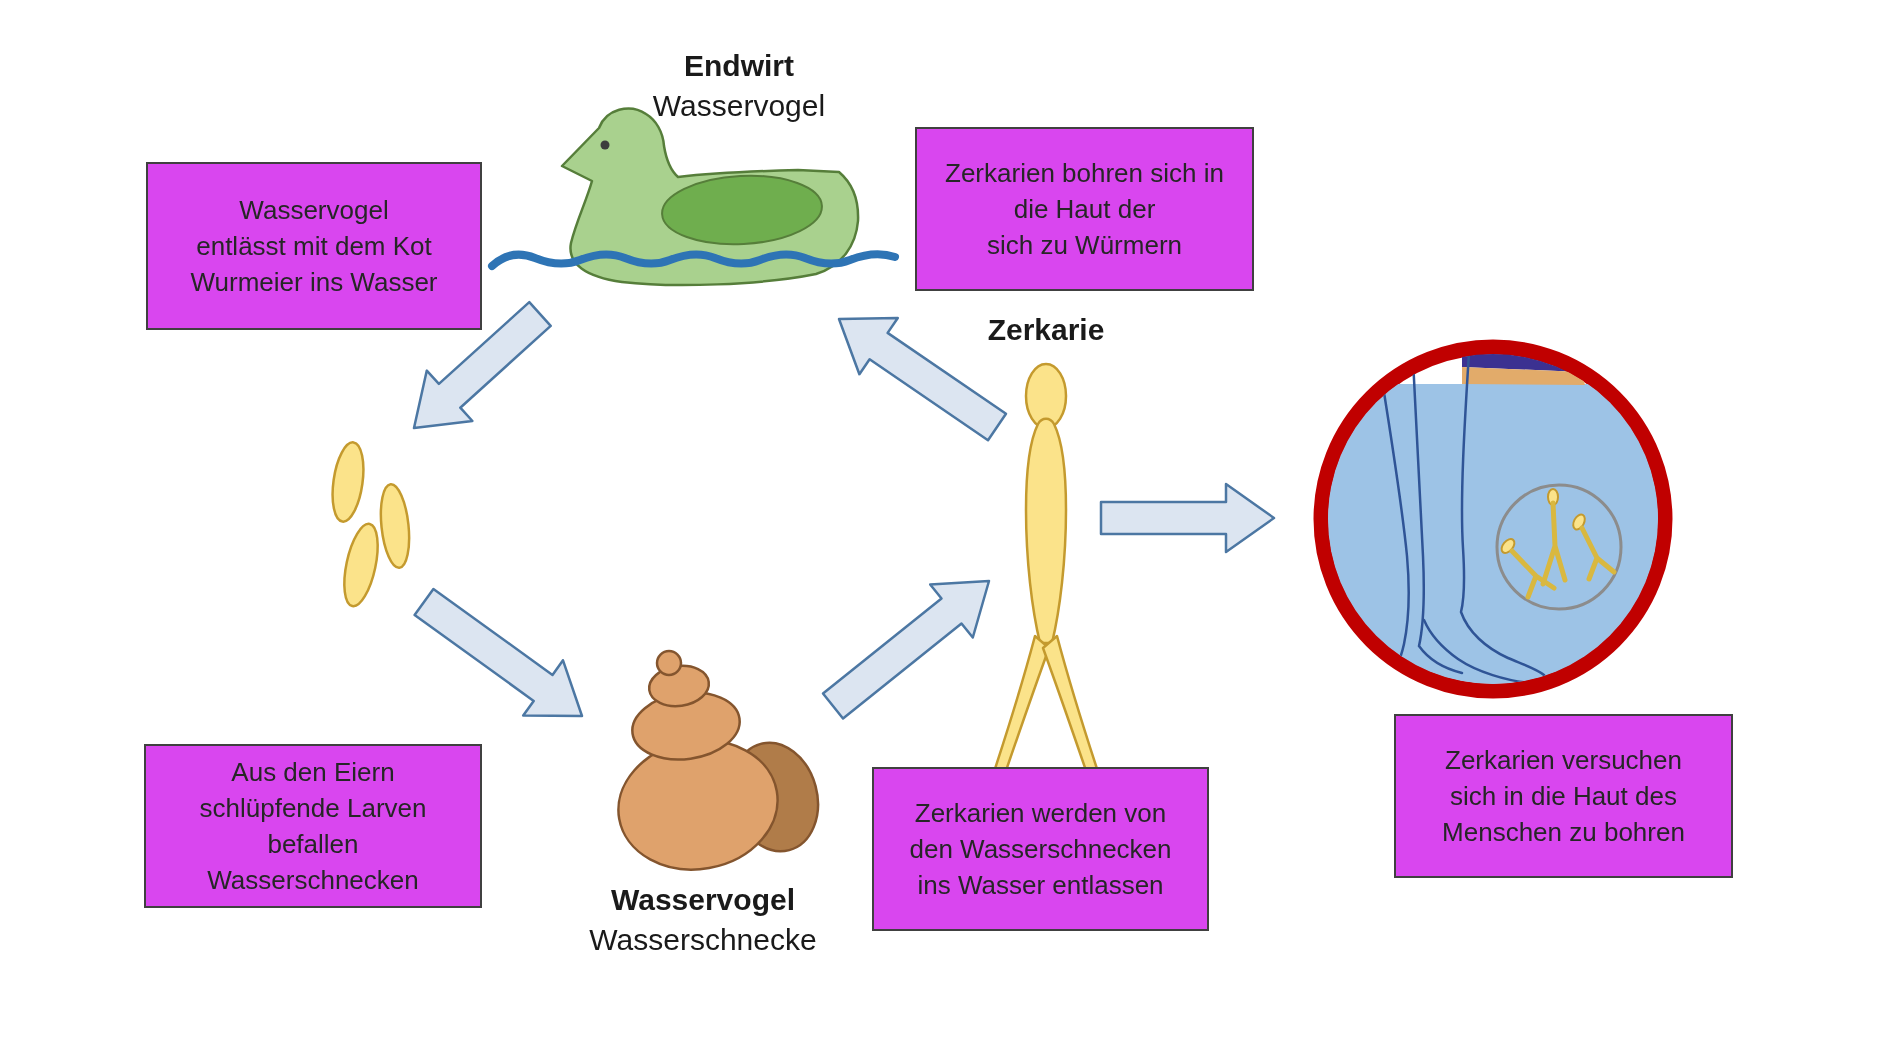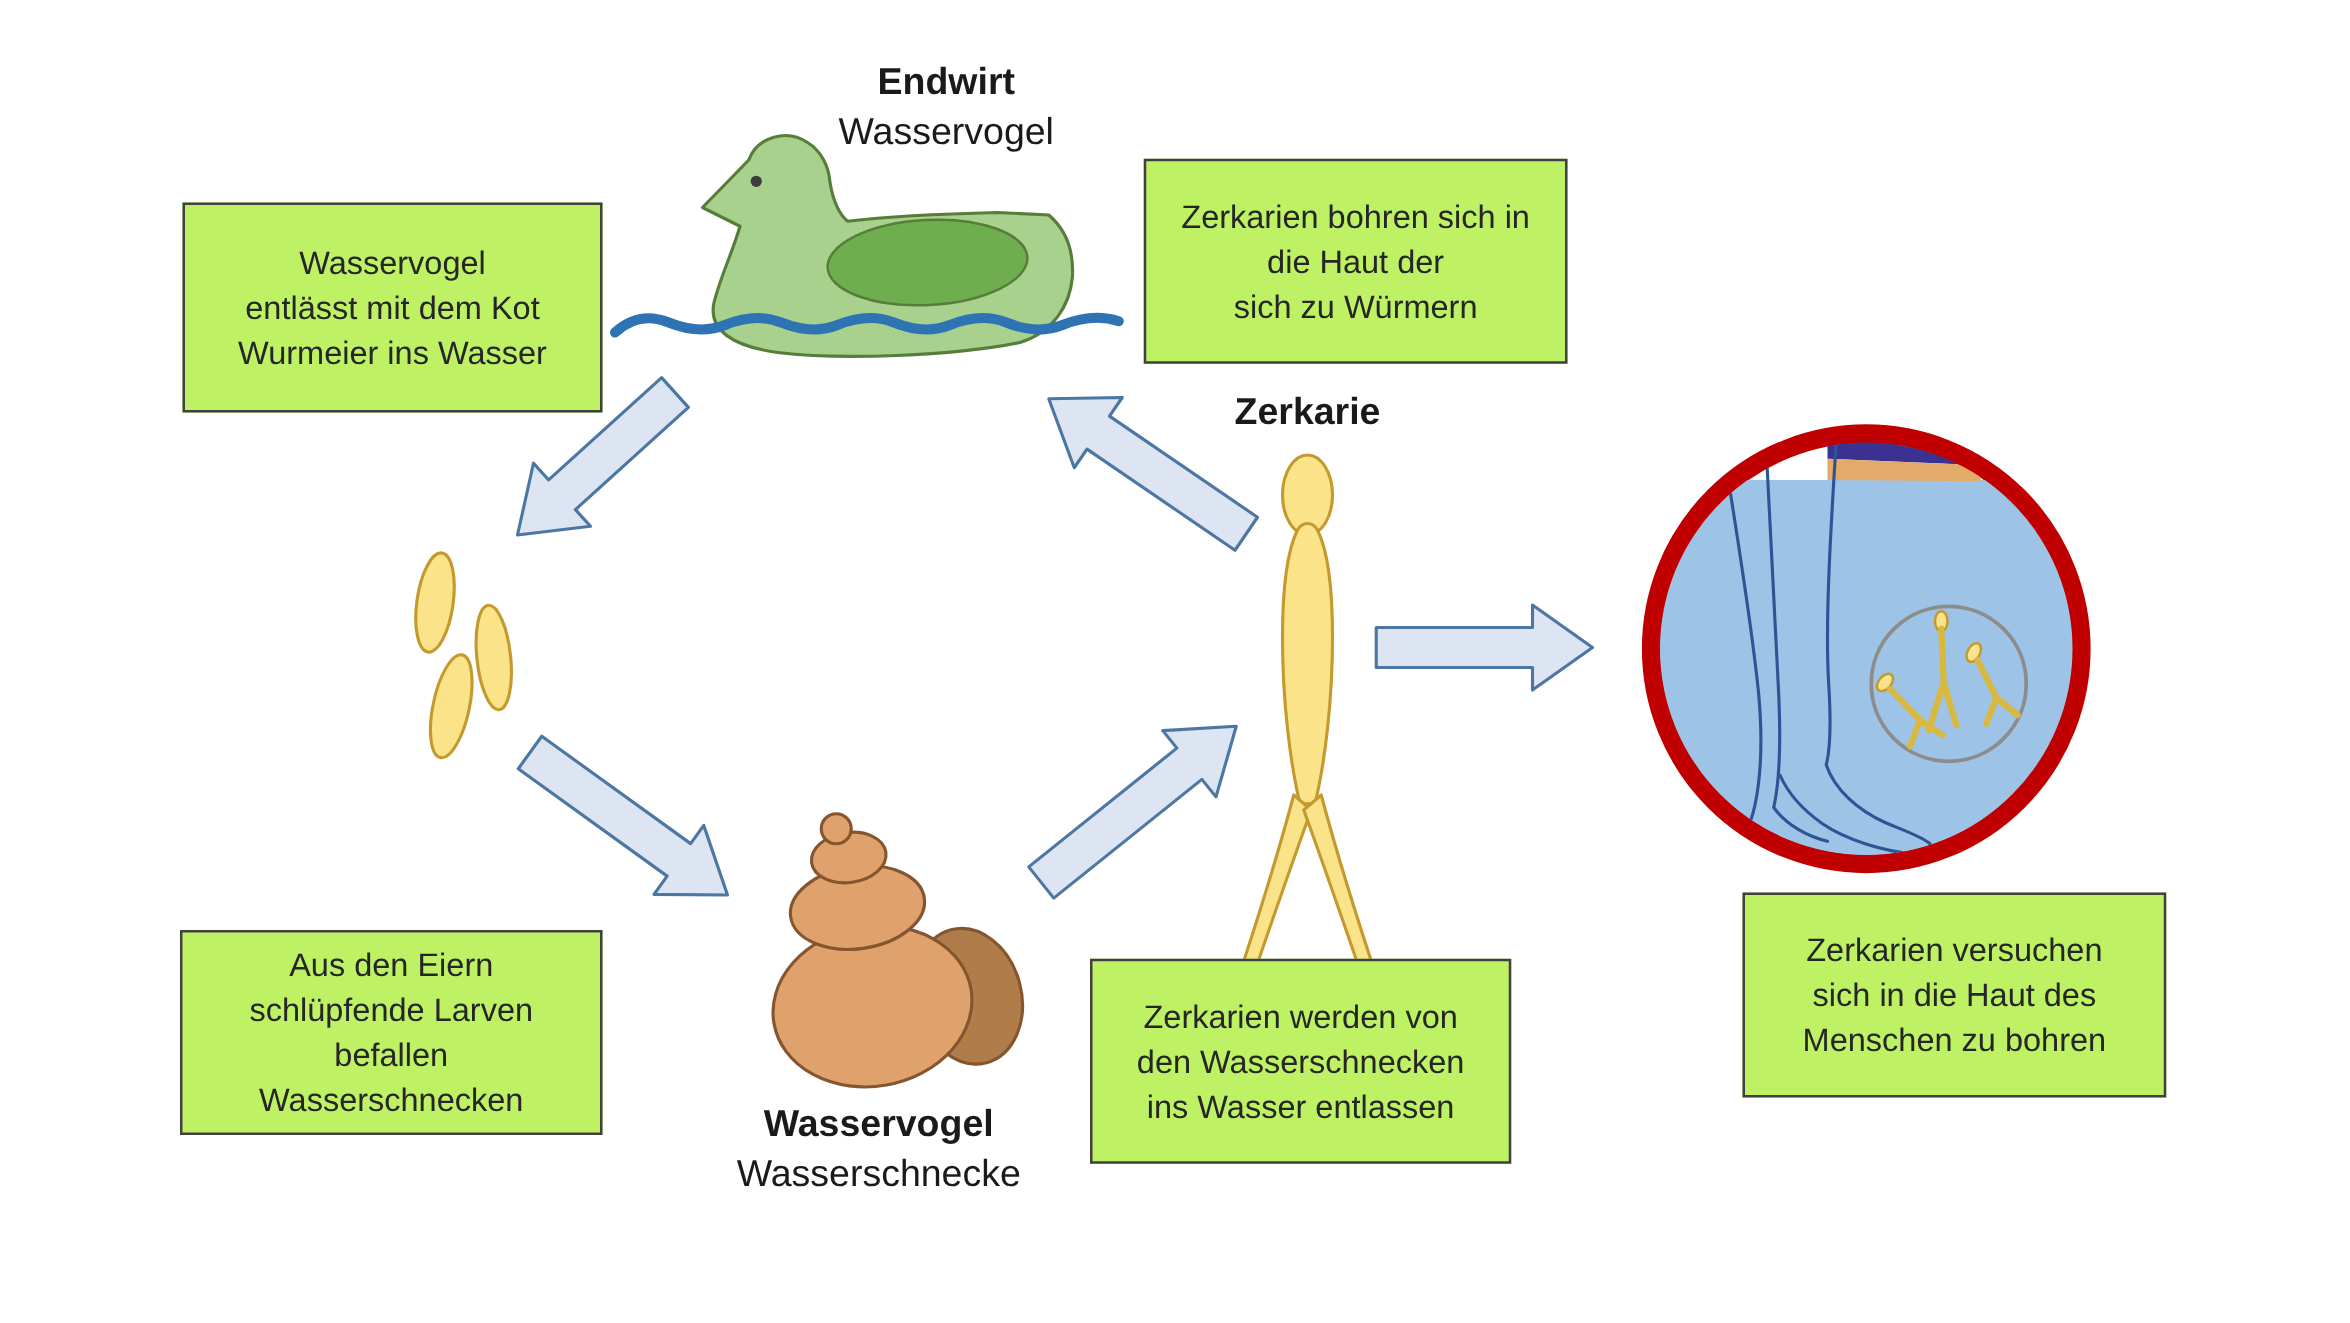--- a/index.html
+++ b/index.html
@@ -2,35 +2,35 @@
 <html><head>
 <meta charset="utf-8">
 <style>
   html,body{margin:0;padding:0;background:#ffffff;}
   #canvas{
     position:relative;width:1880px;height:1058px;background:#ffffff;overflow:hidden;
     font-family:"Liberation Sans","DejaVu Sans",sans-serif;
   }
   #art{position:absolute;left:0;top:0;width:1880px;height:1058px;}
   .note-box{
-    position:absolute;background:#bef264;border:2px solid #404040;
+    position:absolute;background:#d946ef;border:2px solid #404040;
     display:flex;flex-direction:column;justify-content:center;align-items:center;
     font-size:26px;line-height:36px;color:#262626;text-align:center;
   }
   .host-label{position:absolute;text-align:center;color:#1a1a1a;}
   .host-role{font-weight:bold;font-size:30px;line-height:40px;}
   .host-species{font-size:30px;line-height:40px;}
   
   #box-release-eggs{left:146px;top:162px;width:332px;height:164px;}
   #box-penetrate-birds{left:915px;top:127px;width:335px;height:160px;}
   #box-larvae-infect{left:144px;top:744px;width:334px;height:160px;}
   #box-released-by-snails{left:872px;top:767px;width:333px;height:160px;}
   #box-penetrate-human{left:1394px;top:714px;width:335px;height:160px;}
   
-  #label-endwirt{left:597px;top:46px;width:320px;}
+  #label-endwirt{left:579px;top:46px;width:320px;}
   #label-zerkarie{left:886px;top:310px;width:320px;text-align:center;}
   #label-zwischenwirt{left:543px;top:880px;width:320px;}
   #label-fehlwirt{left:1331px;top:250px;width:320px;}
 </style>
 </head>
 <body>
 
 <div id="canvas">
 
   <svg id="art" viewBox="0 0 1880 1058" xmlns="http://www.w3.org/2000/svg">

